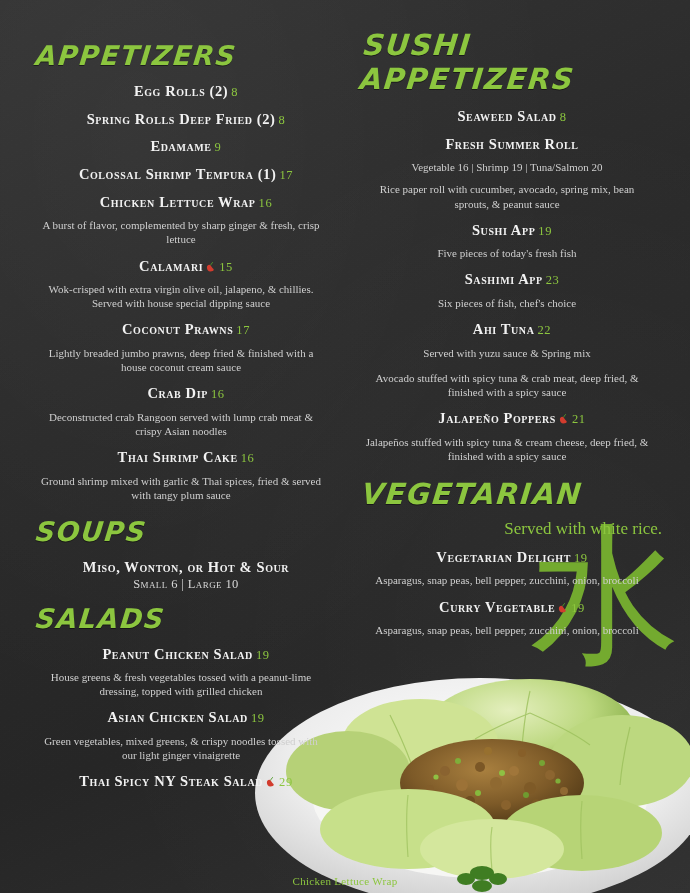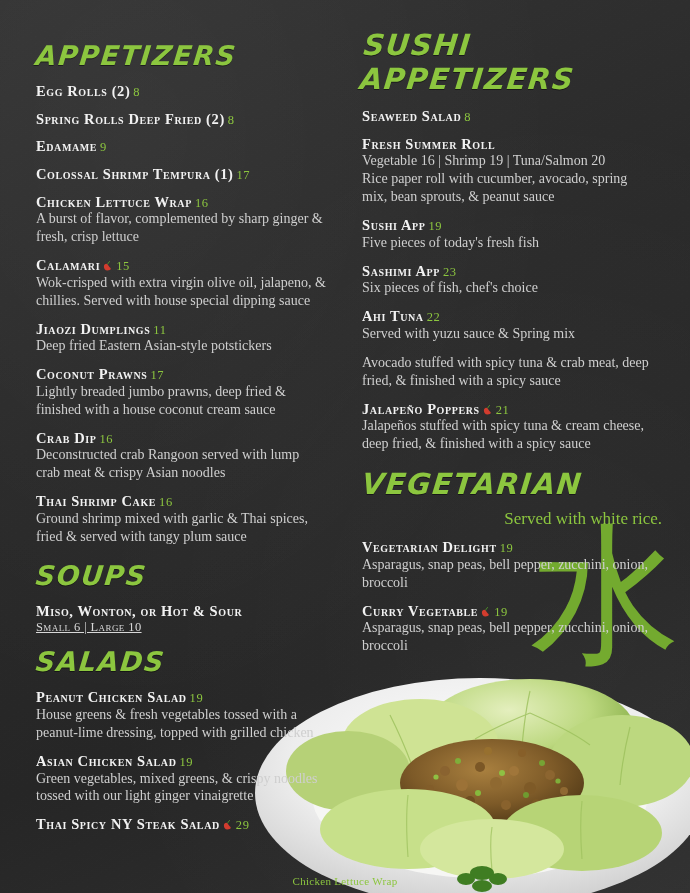--- a/index.html
+++ b/index.html
@@ -50,52 +50,51 @@
     font-size: 27px;
     letter-spacing: 1.5px;
     color: #8cc63f;
     margin: 0 0 12px 0;
     text-transform: uppercase;
     transform: skewX(-6deg);
     text-shadow: 0 1px 0 rgba(0,0,0,.45);
   }
   .section-title.big { font-size: 29px; }
 
-  .item { margin-bottom: 11px; }
+  .item { margin-bottom: 11px; text-align: center; }
   .item-name {
     font-family: "Liberation Serif", serif;
     font-variant: small-caps;
     font-weight: bold;
     font-size: 14.5px;
     letter-spacing: .6px;
     color: #f2f2f2;
     line-height: 1.15;
   }
   .price {
     color: #8cc63f;
     font-variant: normal;
     font-weight: normal;
     font-size: 12.5px;
     margin-left: 3px;
     font-family: "Liberation Serif", serif;
   }
   .desc {
-    font-size: 14px;
+    font-size: 11px;
     line-height: 1.28;
     color: #cfcfcf;
-    margin-top: 0;
+    margin-top: 8px;
     max-width: 290px;
   }
   .sub {
     font-size: 12.5px;
     color: #d8d8d8;
     font-variant: small-caps;
     letter-spacing: .4px;
     margin-top: 1px;
-    text-decoration: underline;
   }
   .veg-note {
     color: #8cc63f;
     font-size: 17px;
     font-style: normal;
     margin: -4px 0 10px 0;
     text-align: right;
   }
 
   .chili {
@@ -254,24 +253,20 @@
     </div>
 
     <div class="item">
       <div class="item-name"><span>Calamari</span><svg class="chili" viewBox="0 0 10 12">
             <path d="M5 11.5C2.2 11.5 1 9 1 7c0-1.8 1.3-3 2.6-3C5.1 4 5.6 5.4 6.3 6.6 7 7.9 8.6 8.4 8.6 9.6c0 1.1-1.6 1.9-3.6 1.9z" fill="#d23c2e"></path>
             <path d="M5.4 4.2c.2-1 .9-2 2-2.6" stroke="#4f9a2a" stroke-width="1.1" fill="none" stroke-linecap="round"></path>
           </svg><span class="price">15</span></div>
       <div class="desc">Wok-crisped with extra virgin olive oil, jalapeno, &amp; chillies. Served with house special dipping sauce</div>
     </div>
 
-    <div class="item">
-      <div class="item-name"><span>Jiaozi Dumplings</span><span class="price">11</span></div>
-      <div class="desc">Deep fried Eastern Asian-style potstickers</div>
-    </div>
 
     <div class="item">
       <div class="item-name"><span>Coconut Prawns</span><span class="price">17</span></div>
       <div class="desc">Lightly breaded jumbo prawns, deep fried &amp; finished with a house coconut cream sauce</div>
     </div>
 
     <div class="item">
       <div class="item-name"><span>Crab Dip</span><span class="price">16</span></div>
       <div class="desc">Deconstructed crab Rangoon served with lump crab meat &amp; crispy Asian noodles</div>
     </div>

